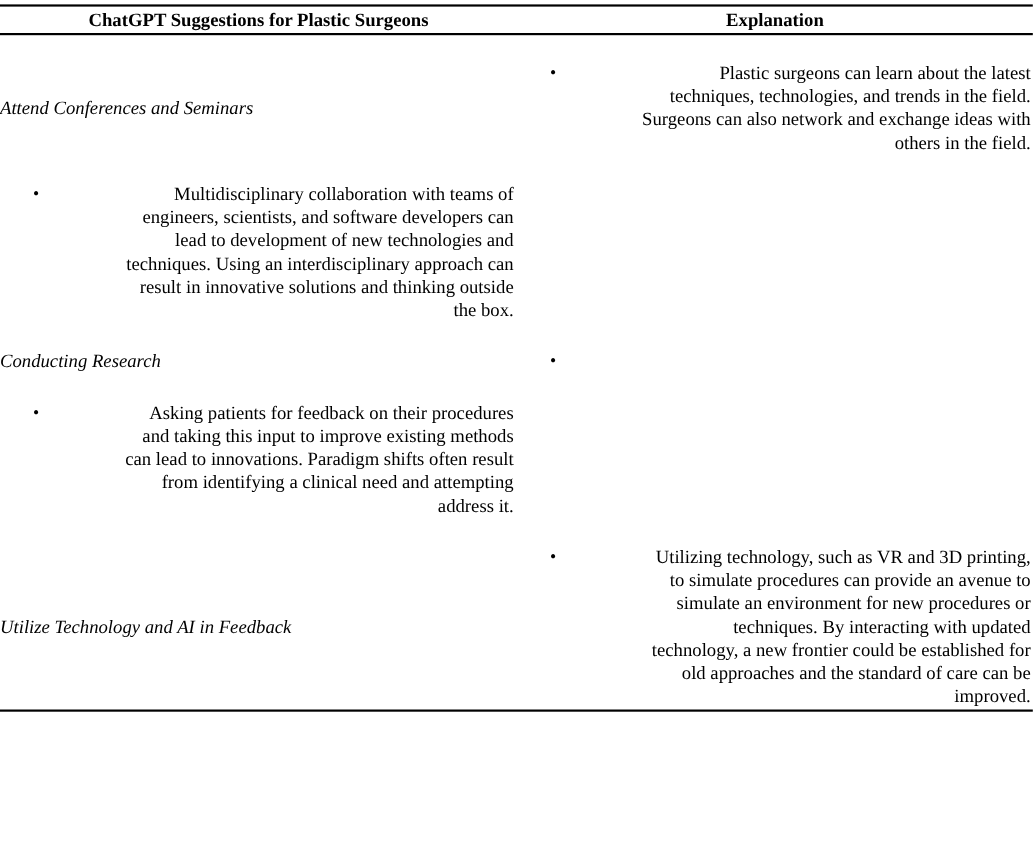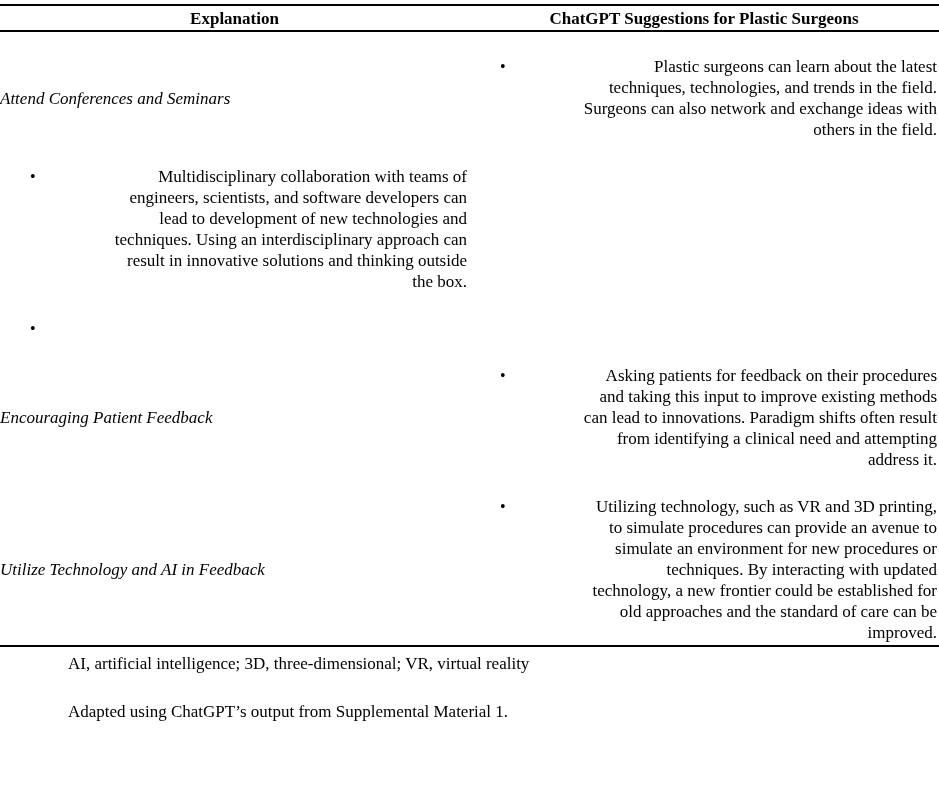--- a/index.html
+++ b/index.html
@@ -88,22 +88,22 @@
   }
 </style>
 </head>
 <body>
 
 <div class="page">
 
   <div class="ai-table">
 
     <div class="header-row">
+      <div class="header-cell left">ChatGPT Suggestions for Plastic Surgeons</div>
       <div class="header-cell right">Explanation</div>
-      <div class="header-cell left">ChatGPT Suggestions for Plastic Surgeons</div>
     </div>
 
     <div class="body-row r1">
       <div class="cell-suggestion">Attend Conferences and Seminars</div>
       <div class="cell-explanation">
         <span class="bullet">•</span>
         <div class="bullet-text">Plastic surgeons can learn about the latest
 techniques, technologies, and trends in the field.
 Surgeons can also network and exchange ideas with
 others in the field.</div>
@@ -116,27 +116,27 @@
         <div class="bullet-text">Multidisciplinary collaboration with teams of
 engineers, scientists, and software developers can
 lead to development of new technologies and
 techniques. Using an interdisciplinary approach can
 result in innovative solutions and thinking outside
 the box.</div>
       </div>
     </div>
 
     <div class="body-row r3">
+      <div class="cell-suggestion">Conducting Research</div>
       <div class="cell-explanation">
         <span class="bullet">•</span>
       </div>
     </div>
 
     <div class="body-row r4">
-      <div class="cell-suggestion">Encouraging Patient Feedback</div>
       <div class="cell-explanation">
         <span class="bullet">•</span>
         <div class="bullet-text">Asking patients for feedback on their procedures
 and taking this input to improve existing methods
 can lead to innovations. Paradigm shifts often result
 from identifying a clinical need and attempting
 address it.</div>
       </div>
     </div>
 
@@ -149,18 +149,14 @@
 simulate an environment for new procedures or
 techniques. By interacting with updated
 technology, a new frontier could be established for
 old approaches and the standard of care can be
 improved.</div>
       </div>
     </div>
 
   </div>
 
-  <div class="footnotes">
-    <div class="footnote">AI, artificial intelligence; 3D, three-dimensional; VR, virtual reality</div>
-    <div class="footnote">Adapted using ChatGPT’s output from Supplemental Material 1.</div>
-  </div>
 
 </div>
 
 </body></html>

